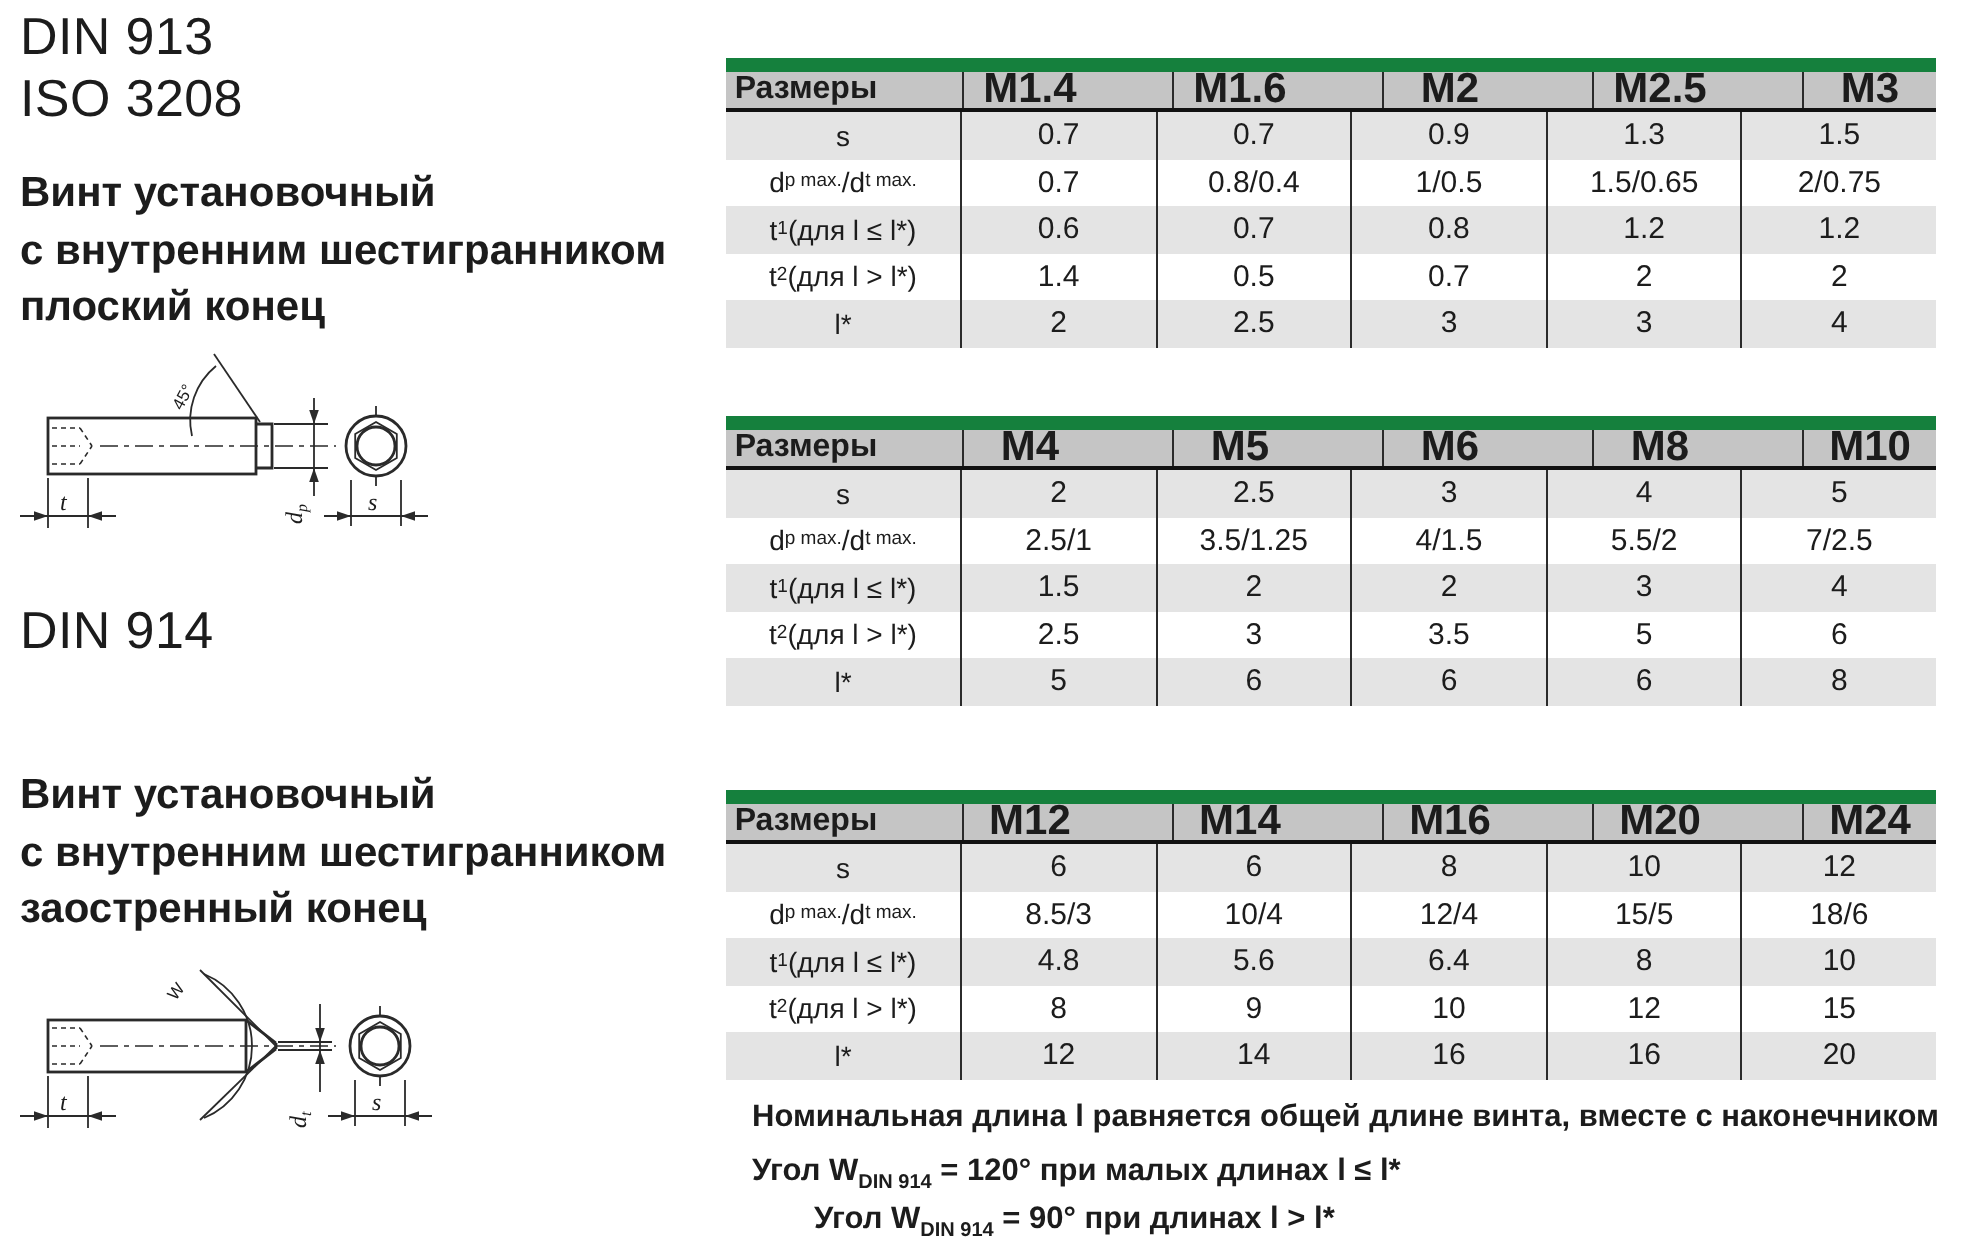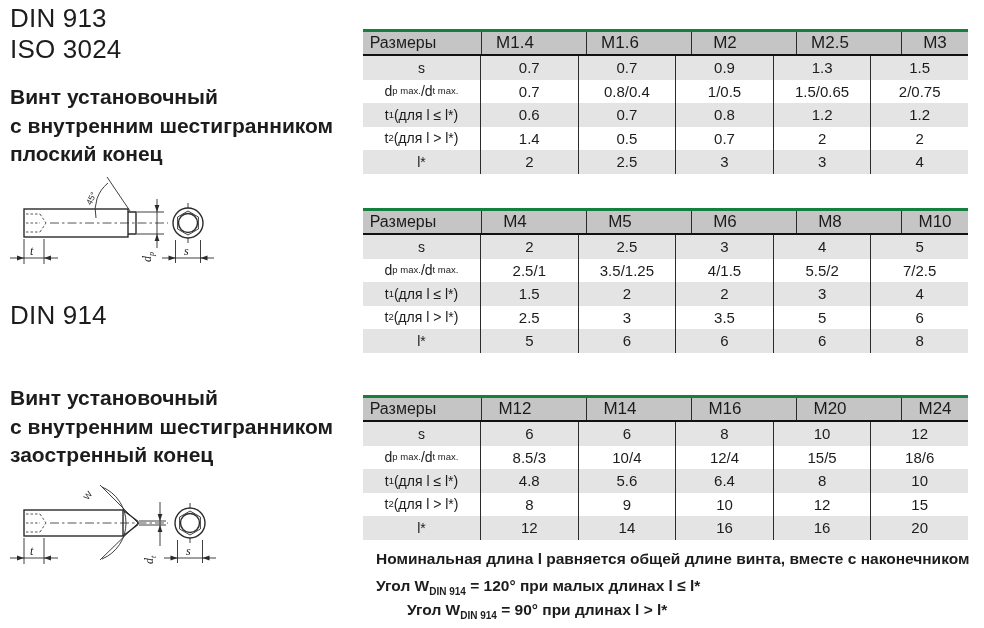--- a/index.html
+++ b/index.html
@@ -29,42 +29,42 @@
   .angle-label { font-family:"Liberation Sans", sans-serif; font-size:8.5px; fill:#1c1c1c; }
 
   
   #tables { position:absolute; left:363px; top:0; width:605px; height:628px; }
   .dtable { position:absolute; left:0; width:605px; }
   .dtable.t1 { top:29px; }
   .dtable.t2 { top:208px; }
   .dtable.t3 { top:395px; }
   .t-row { display:flex; height:23.5px; }
   .t-row.shaded { background:#e4e4e4; }
-  .t-row.t-head { height:27px; background:#c5c5c5; border-top:3px solid #15803d;
-                  border-bottom:2.5px solid #111; font-weight:normal;gap:38px; }
+  .t-row.t-head { height:27px; background:#c5c5c5; border-top:7px solid #15803d;
+                  border-bottom:2.5px solid #111; font-weight:bold;gap:38px; }
   .t-cell { display:flex; align-items:center; justify-content:center; text-align:center; }
   .t-cell.lab { width:117px; font-size:14px; }
   .t-cell.val { width:97.6px; font-size:15px; border-left:1.5px solid #2b2b2b; }
   .t-head .t-cell.lab { font-size:16px; }
-  .t-head .t-cell.val { font-size:17px; }
+  .t-head .t-cell.val { font-size:21px; }
   .t-cell sub { font-size:9.5px; line-height:0; }
 
   
   .note { left:376px; width:620px; font-size:15.5px; }
   .note sub { font-size:10px; }
   #note-0 { top:550px; }
   #note-1 { top:577px; }
   #note-2 { top:601px;margin-left:31px; }
 </style>
 </head>
 <body>
 
 <div class="abs std-block std1">
   <div>DIN 913</div>
-  <div>ISO 3024</div>
+  <div>ISO 3208</div>
 </div>
 
 <div class="abs desc-block desc1">
   <div>Винт установочный</div>
   <div>с внутренним шестигранником</div>
   <div>плоский конец</div>
 </div>
 
 <svg id="drawing-1" class="drawing" viewBox="0 172 250 105">
 

